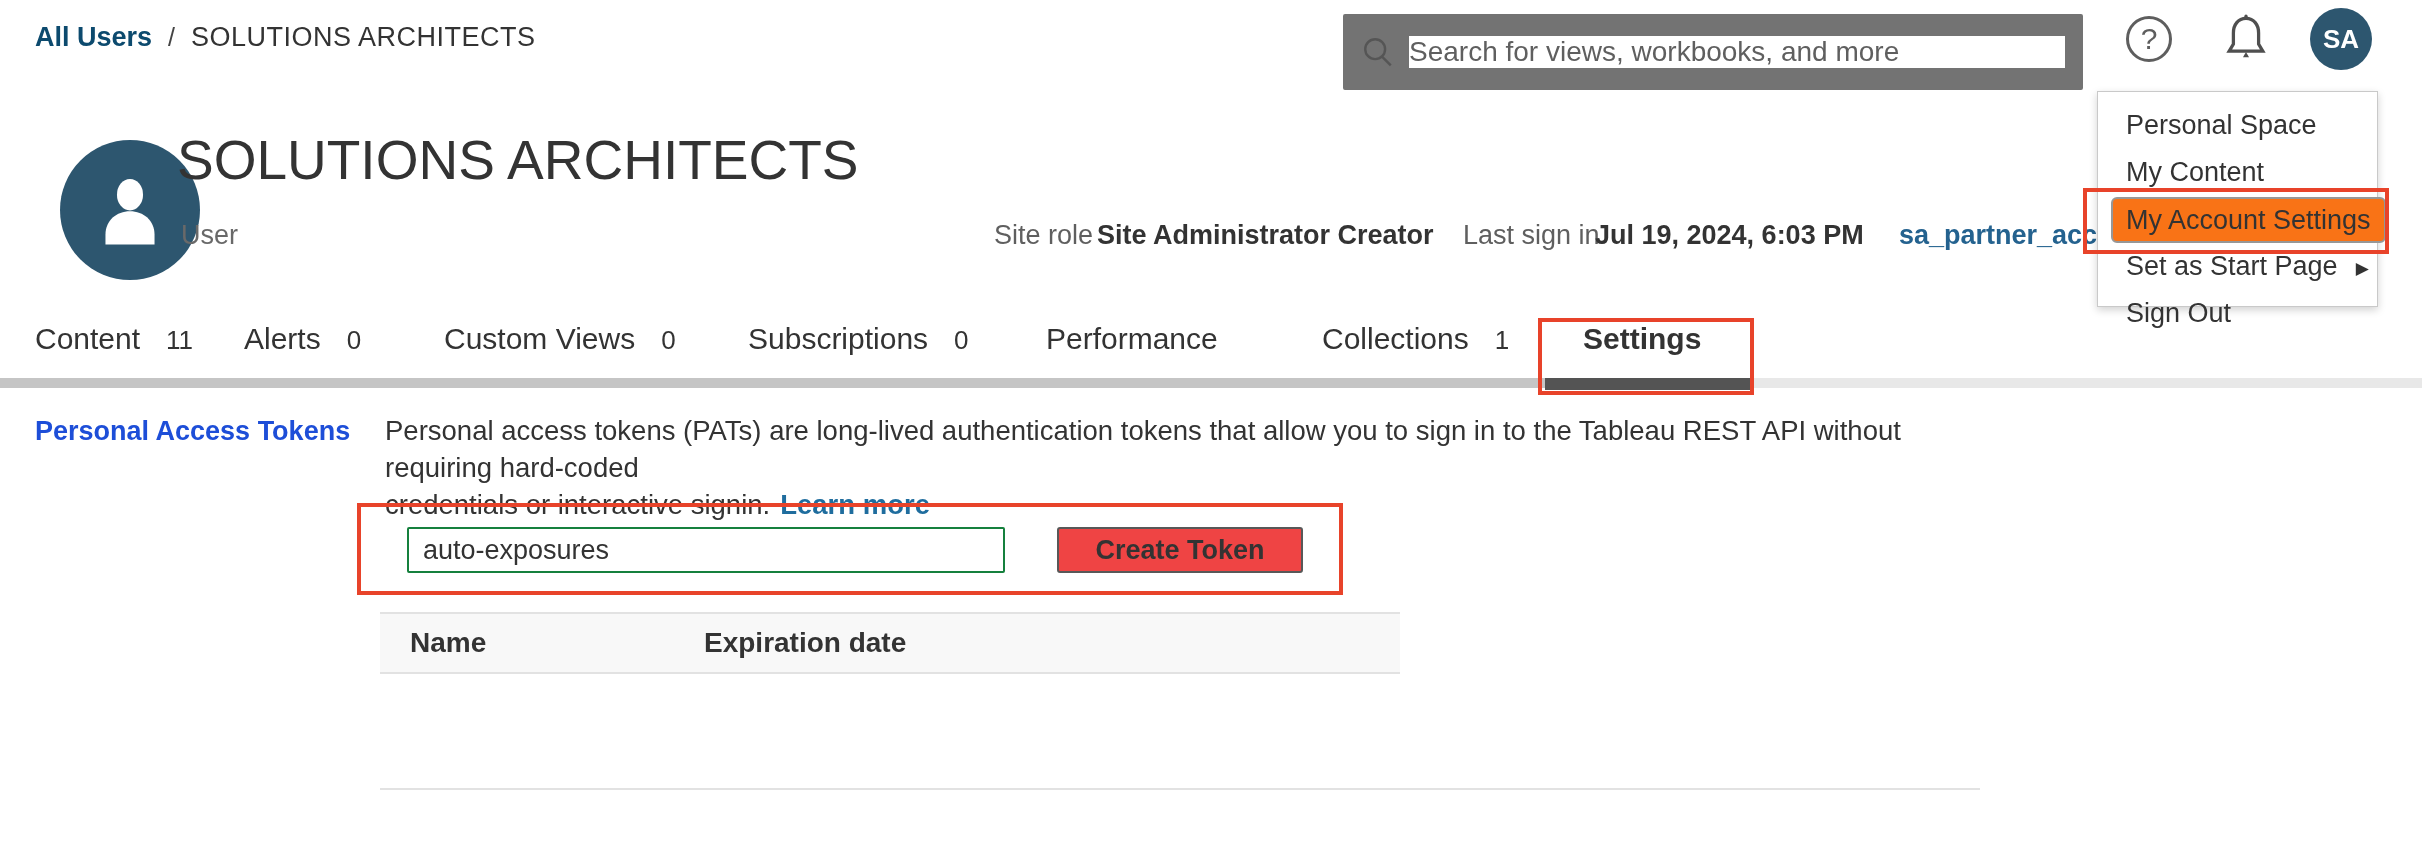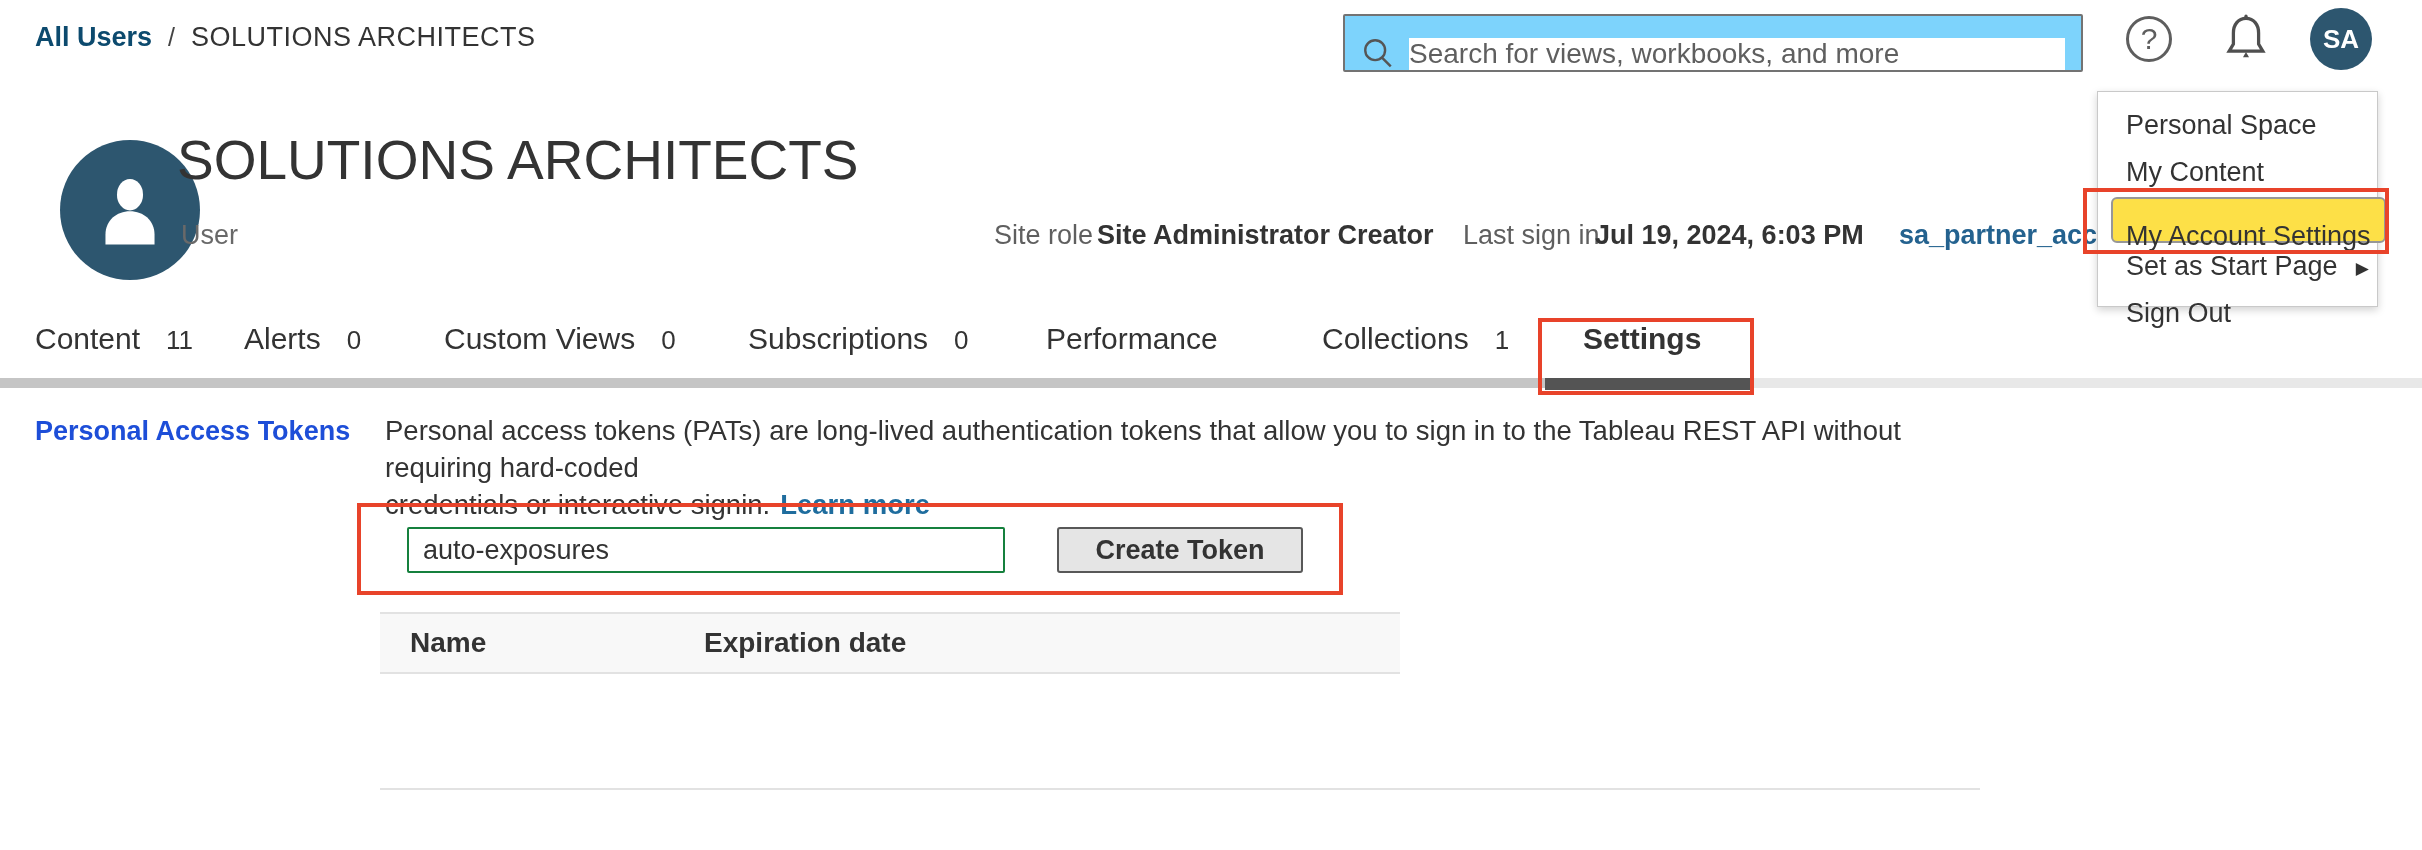--- a/index.html
+++ b/index.html
@@ -6,33 +6,33 @@
   html,body { width:2422px; height:850px; background:#fff; font-family:"Liberation Sans", sans-serif; color:#333; }
   body { position:relative; overflow:hidden; }
   .abs { position:absolute; }
 
   
   .breadcrumb { left:35px; top:22px; font-size:27px; display:flex; align-items:center; gap:16px; }
   .crumb-root { color:#0c4a6e; font-weight:bold; cursor:pointer; }
   .crumb-sep { color:#444; font-size:25px; }
   .crumb-current { color:#333; letter-spacing:.5px; }
 
-  .searchbox { left:1343px; top:14px; width:740px; height:58px; border:2px solid #737373; border-radius:2px; display:flex; align-items:flex-end; padding:0 16px; gap:14px; background:#7dd3fc; }
+  .searchbox { left:1343px; top:14px; width:740px; height:76px; border:2px solid #737373; border-radius:2px; display:flex; align-items:center; padding:0 16px; gap:14px; background:#737373; }
   .searchbox input { border:none; outline:none; font-size:28px; color:#333; width:100%; font-family:"Liberation Sans", sans-serif; }
   .searchbox input::placeholder { color:#5f5f5f; opacity:1; }
 
   .help-icon { left:2126px; top:16px; width:46px; height:46px; border:3px solid #5e5e5e; border-radius:50%; color:#5e5e5e; font-size:30px; display:flex; align-items:center; justify-content:center; cursor:pointer; }
   .bell-icon { left:2218px; top:10px; width:56px; height:58px; cursor:pointer; }
   .avatar-badge { left:2310px; top:8px; width:62px; height:62px; border-radius:50%; background:#2d566f; color:#fff; font-weight:bold; font-size:26px; display:flex; align-items:center; justify-content:center; cursor:pointer; z-index:12; }
 
   
   .dropdown { left:2097px; top:91px; width:281px; height:216px; background:#fff; border:1px solid #c9c9c9; box-shadow:0 3px 8px rgba(0,0,0,.18); z-index:10; padding-top:10px; }
   .dd-item { height:47px; line-height:47px; padding-left:28px; font-size:27px; color:#333; white-space:nowrap; cursor:pointer; }
   .dd-item.highlight-wrap { padding-left:13px; }
-  .dd-pill { display:inline-block; line-height:42px; height:46px; margin-top:1px; padding:16px 13px; background:#fde047; border:2px solid #979797; border-radius:6px; }
+  .dd-pill { display:inline-block; line-height:42px; height:46px; margin-top:1px; padding:0 13px; background:#f97316; border:2px solid #979797; border-radius:6px; }
   .dd-arrow { font-size:17px; margin-left:18px; color:#333; vertical-align:1px; }
 
   
   .profile-avatar { left:60px; top:140px; width:140px; height:140px; border-radius:50%; background:#2d566f; display:flex; align-items:center; justify-content:center; }
   .page-title { left:177px; top:128px; font-size:55px; font-weight:400; color:#333; letter-spacing:0; }
   .user-type { left:181px; top:220px; font-size:27px; color:#696969; }
 
   .meta-label { font-size:27px; color:#5f5f5f; }
   .meta-value { font-size:27px; color:#333; font-weight:bold; }
   .account-link { left:1899px; top:220px; font-size:27px; font-weight:bold; color:#24628f; cursor:pointer; z-index:1; white-space:nowrap; }
@@ -51,21 +51,21 @@
   .redbox-menu     { left:2083px; top:188px; width:306px; height:66px; }
   .redbox-settings { left:1538px; top:318px; width:216px; height:77px; }
   .redbox-create   { left:357px;  top:503px; width:986px; height:92px; }
 
   
   .pat-label { left:35px; top:416px; font-size:27px; font-weight:bold; color:#1d4ed8; }
   .pat-desc { left:385px; top:412px; width:1620px; font-size:27.5px; line-height:37px; color:#333; }
   .learn-more { color:#1f6d9e; font-weight:bold; cursor:pointer; margin-left:10px; }
 
   .token-input { left:407px; top:527px; width:598px; height:46px; border:2px solid #15803d; border-radius:2px; font-size:27px; color:#333; padding:0 14px; font-family:"Liberation Sans", sans-serif; outline:none; }
-  .create-btn { left:1057px; top:527px; width:246px; height:46px; background:#e5e5e5; border:2px solid #585858; border-radius:3px; font-size:27px; font-weight:bold; color:#333; font-family:"Liberation Sans", sans-serif; cursor:pointer; }
+  .create-btn { left:1057px; top:527px; width:246px; height:46px; background:#ef4444; border:2px solid #585858; border-radius:3px; font-size:27px; font-weight:bold; color:#333; font-family:"Liberation Sans", sans-serif; cursor:pointer; }
 
   .pat-table { left:380px; top:612px; width:1020px; }
   .tbl-head { display:grid; grid-template-columns:324px 1fr 300px; height:62px; align-items:center; background:#f8f8f8; border-top:2px solid #e2e2e2; border-bottom:2px solid #e2e2e2; font-size:28px; font-weight:bold; }
   .tbl-row { display:grid; grid-template-columns:324px 1fr 300px; height:74px; align-items:center; border-bottom:2px solid #e2e2e2; font-size:27px; }
   .cell-pad { padding-left:30px; }
   .action-cell { display:flex; align-items:center; justify-content:flex-end; padding-right:48px; gap:12px; font-weight:bold; color:#2b2b2b; cursor:pointer; }
 
   .section-divider { left:380px; top:788px; width:1600px; height:2px; background:#e2e2e2; }
 </style>
 </head>

